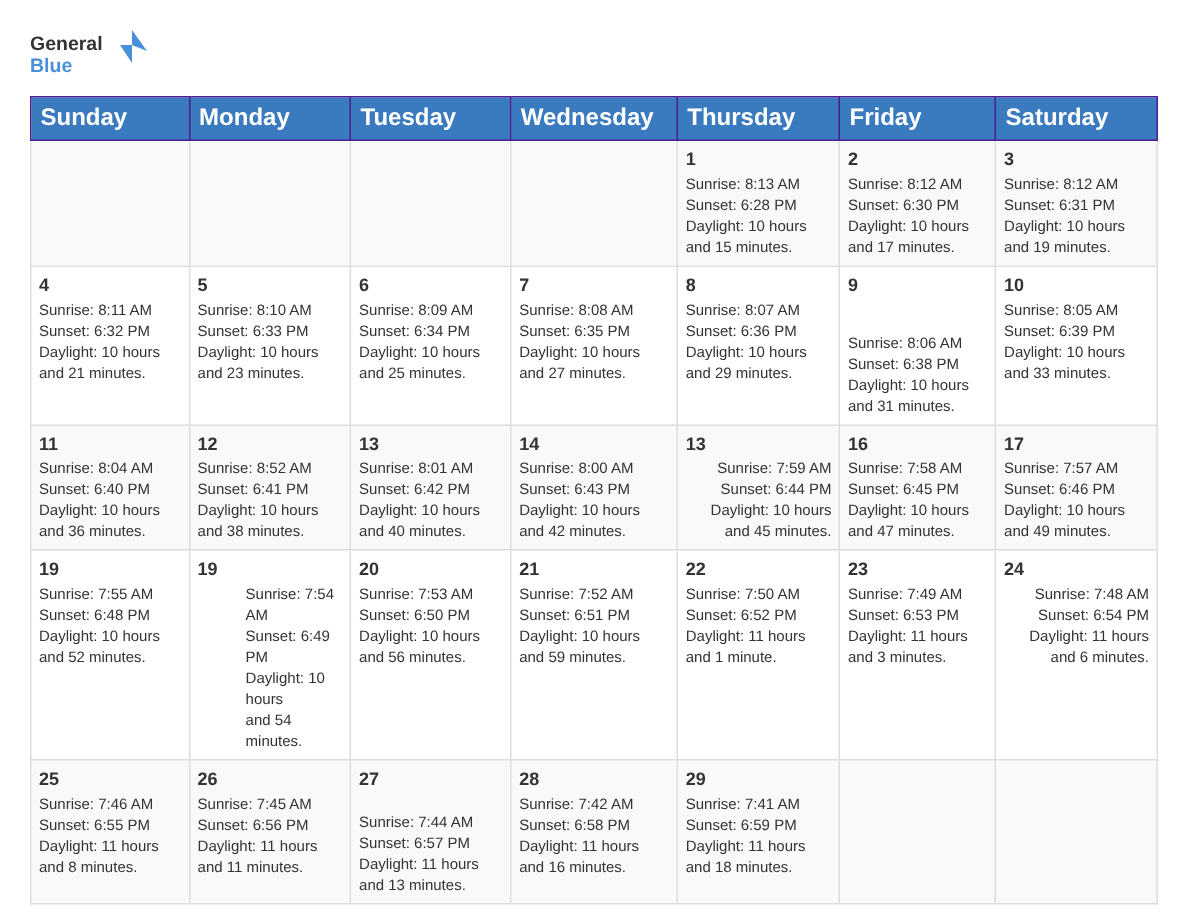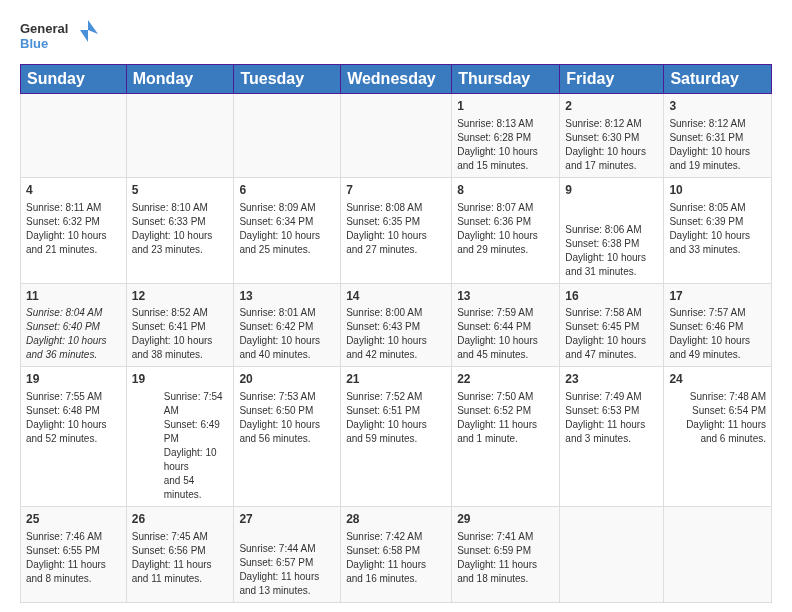--- a/index.html
+++ b/index.html
@@ -186,21 +186,21 @@
             <span class="day-num">10</span>
             <div class="day-info" style="white-space: pre-line;">Sunrise: 8:05 AM
 Sunset: 6:39 PM
 Daylight: 10 hours
 and 33 minutes.</div>
           </td>
         </tr>
         <tr>
           <td>
             <span class="day-num">11</span>
-            <div class="day-info" style="white-space: pre-line; font-style: italic;">Sunrise: 8:04 AM
+            <div class="day-info" style="white-space: pre-line;">Sunrise: 8:04 AM
 Sunset: 6:40 PM
 Daylight: 10 hours
 and 36 minutes.</div>
           </td>
           <td>
             <span class="day-num">12</span>
             <div class="day-info" style="white-space: pre-line;">Sunrise: 8:52 AM
 Sunset: 6:41 PM
 Daylight: 10 hours
 and 38 minutes.</div>
@@ -214,21 +214,21 @@
           </td>
           <td>
             <span class="day-num">14</span>
             <div class="day-info" style="white-space: pre-line;">Sunrise: 8:00 AM
 Sunset: 6:43 PM
 Daylight: 10 hours
 and 42 minutes.</div>
           </td>
           <td>
             <span class="day-num">13</span>
-            <div class="day-info" style="white-space: pre-line;">Sunrise: 7:59 AM
+            <div class="day-info" style="white-space: pre-line; text-align: right;">Sunrise: 7:59 AM
 Sunset: 6:44 PM
 Daylight: 10 hours
 and 45 minutes.</div>
           </td>
           <td>
             <span class="day-num">16</span>
             <div class="day-info" style="white-space: pre-line;">Sunrise: 7:58 AM
 Sunset: 6:45 PM
 Daylight: 10 hours
 and 47 minutes.</div>

